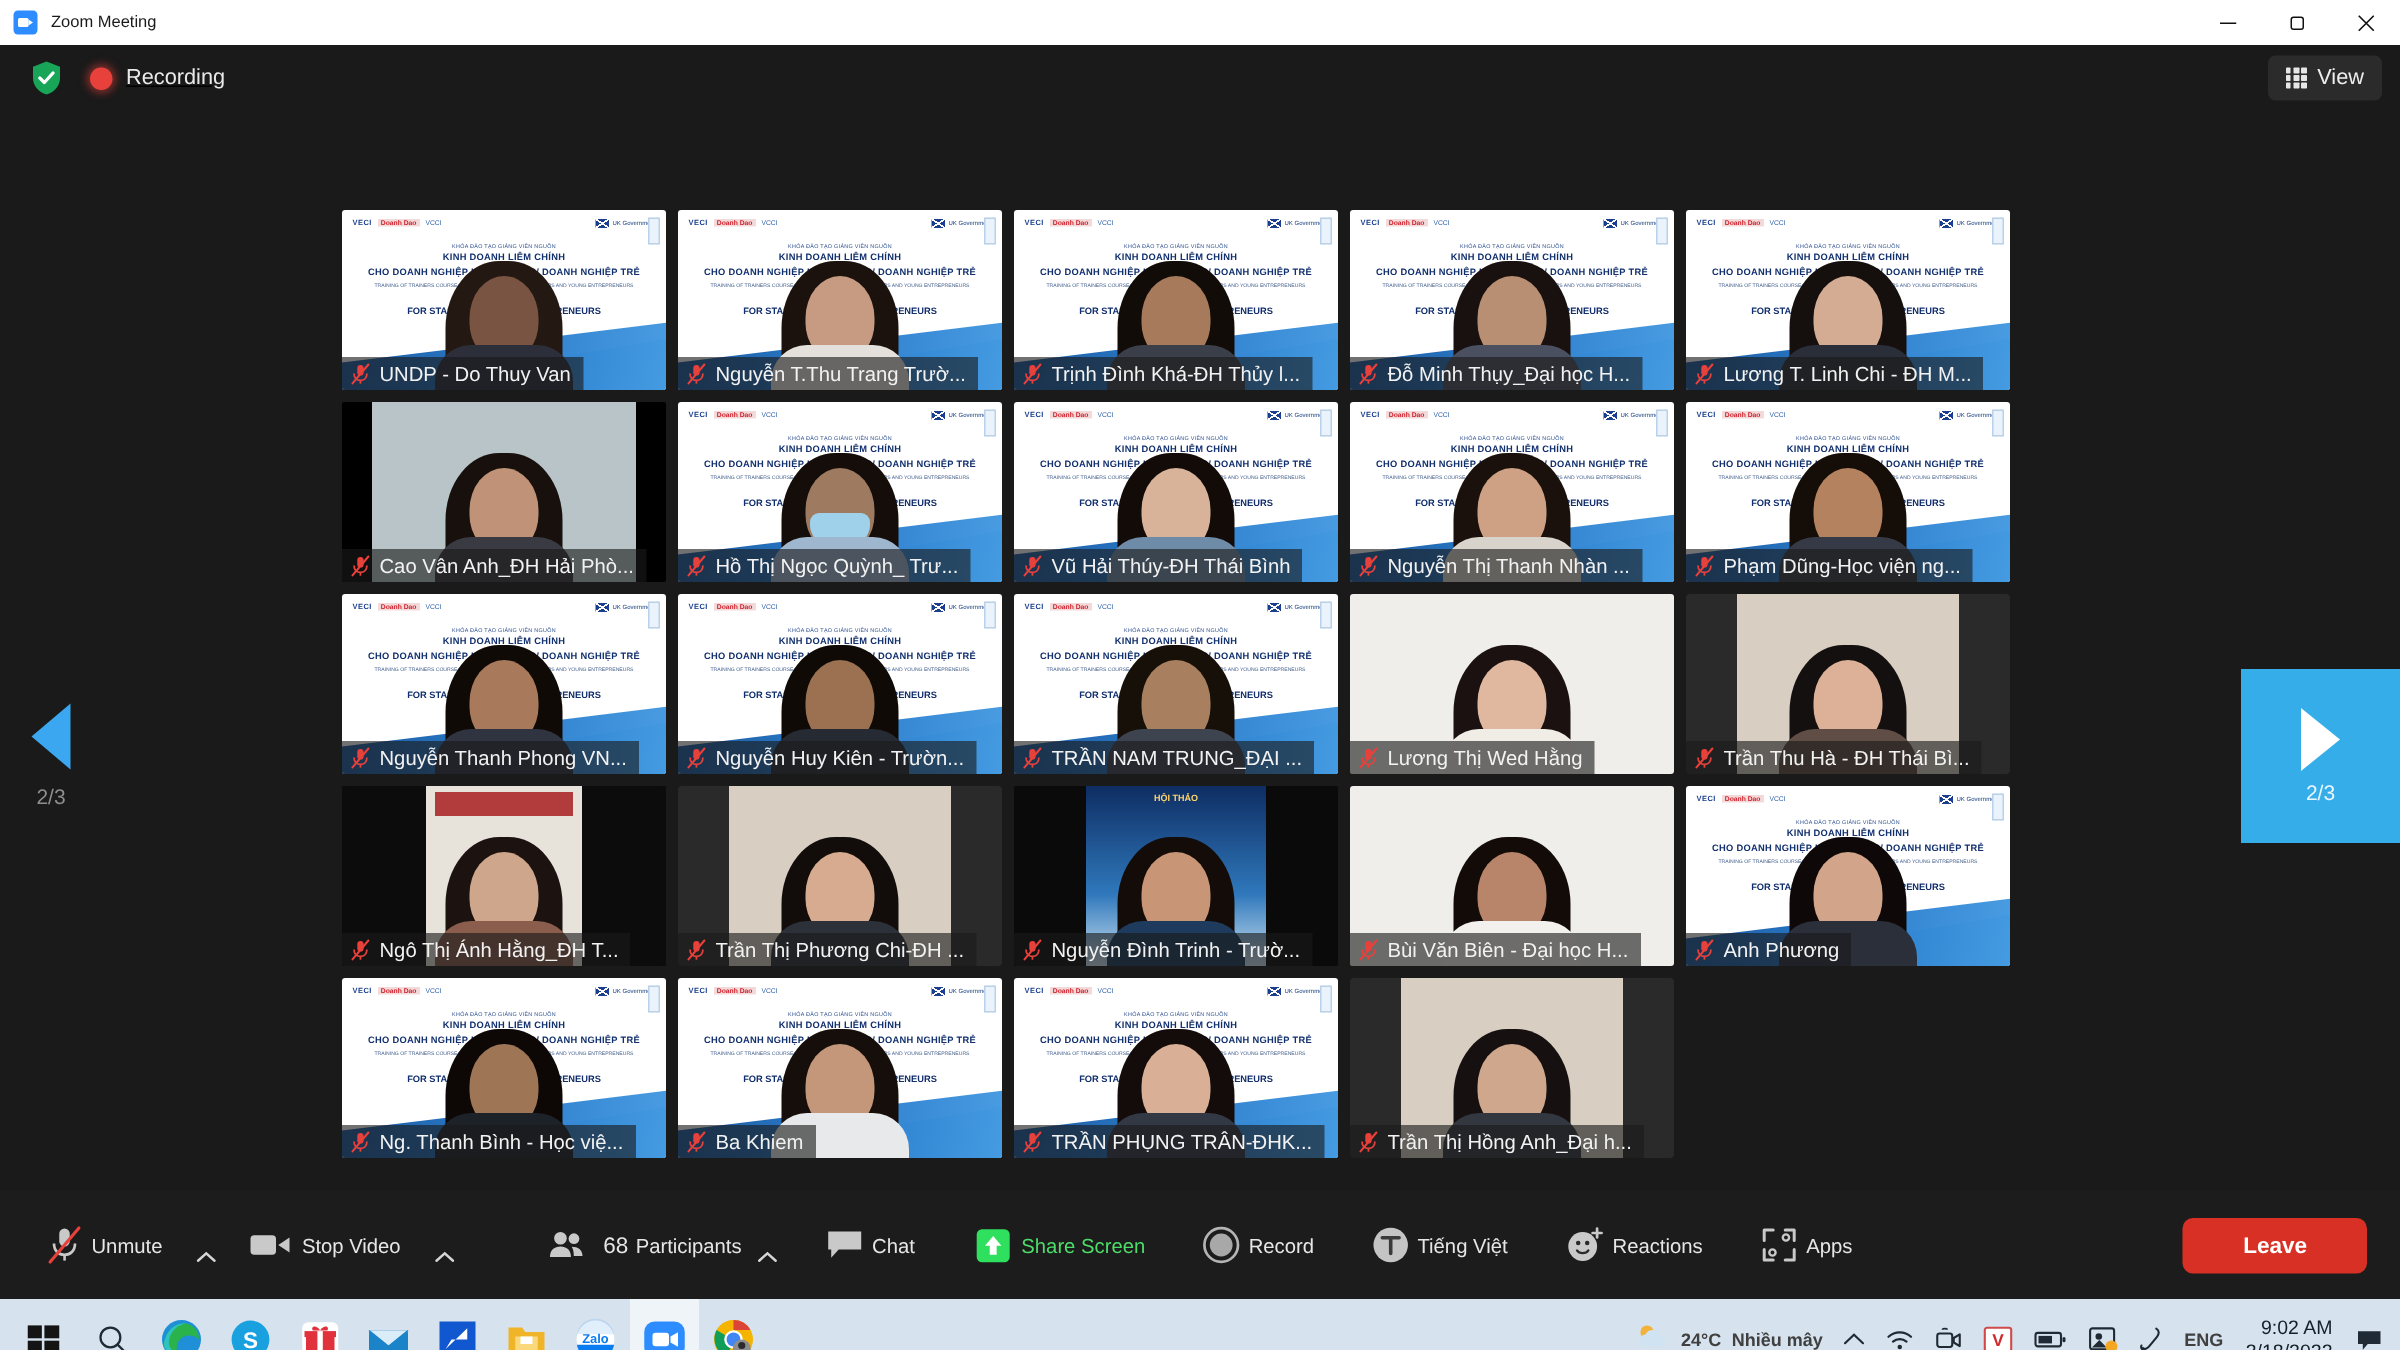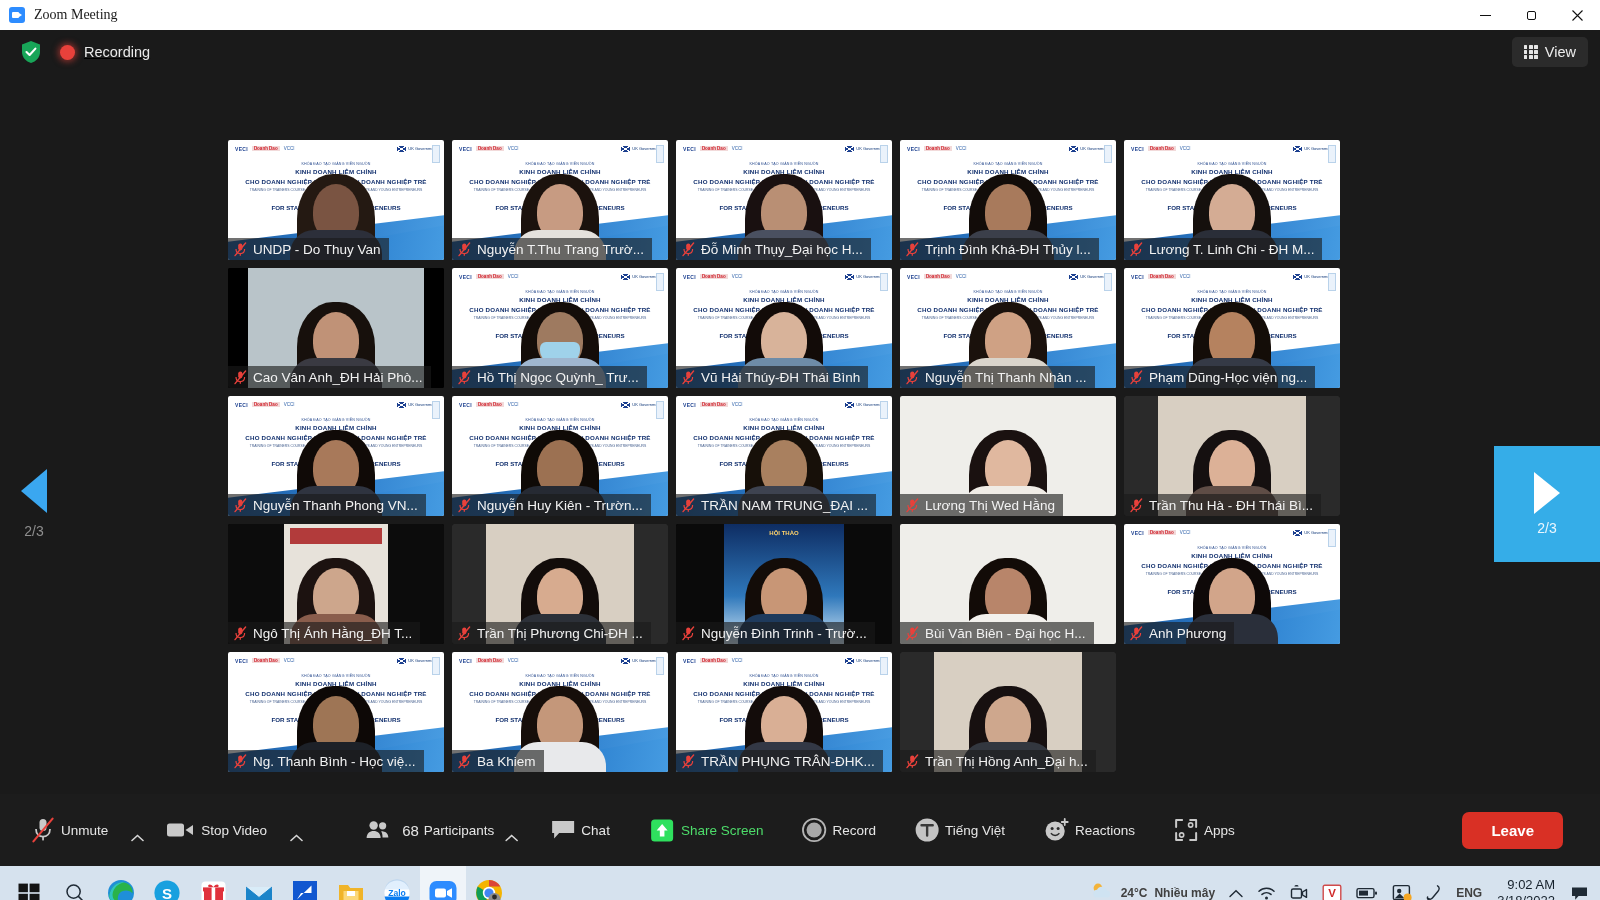--- a/index.html
+++ b/index.html
@@ -20,21 +20,21 @@
   }
   .tb-icon::after {
     content: ""; position: absolute; left: 3px; top: 5px;
     width: 7px; height: 6px; background: #fff; border-radius: 1px;
   }
   .tb-icon::before {
     content: ""; position: absolute; left: 10px; top: 6px;
     width: 0; height: 0; border-top: 2px solid transparent;
     border-bottom: 2px solid transparent; border-left: 3px solid #fff;
   }
-  .tb-title { font-size: 14px; color: #1a1a1a; font-family: Liberation Serif, serif; }
+  .tb-title { font-size: 11px; color: #1a1a1a; }
   .tb-controls { position: absolute; right: 0; top: 0; height: 30px; display: flex; }
   .tb-btn {
     width: 46px; height: 30px; display: flex; align-items: center;
     justify-content: center; color: #111;
   }
   .tb-btn svg { display: block; }
 
   
   .topbar {
     height: 44px; background: #1a1a1a; display: flex; align-items: center;
@@ -185,22 +185,22 @@
     width: 18px; height: 28px; display: flex; align-items: flex-end;
     justify-content: center; cursor: pointer; padding-bottom: 6px;
   }
   .caret svg { display: block; }
   .left-group { display: flex; align-items: flex-end; margin-left: 22px; gap: 12px; }
   .center-group {
     position: absolute; left: 50%; transform: translateX(-50%);
     display: flex; align-items: flex-end; gap: 22px;
   }
   .leave-btn {
-    position: absolute; right: 37px; background: #d93025; color: #fff;
-    font-size: 15px; font-weight: bold; padding: 10px 29px; border-radius: 7px;
+    position: absolute; right: 22px; background: #d93025; color: #fff;
+    font-size: 15px; font-weight: bold; padding: 10px 40px; border-radius: 7px;
     cursor: pointer; border: none;
   }
   .share-label { color: #4ddc6a !important; }
 
   
   .taskbar {
     height: 54px; background: #d6e2ee; display: flex; align-items: center;
     position: relative;
   }
   .tasks { display: flex; align-items: center; gap: 0; margin-left: 6px; }
@@ -376,75 +376,75 @@
         <div class="ln2">CHO DOANH NGHIỆP KHỞI NGHIỆP/ DOANH NGHIỆP TRẺ</div>
         <div class="ln3">TRAINING OF TRAINERS COURSE: BUSINESS INTEGRITY FOR STARTUPS AND YOUNG ENTREPRENEURS</div>
         <div class="ln4">BUSINESS INTEGRITY</div>
         <div class="ln5">FOR STARTUPS/YOUNG ENTREPRENEURS</div>
         <div class="ln6">Ngày 18 tháng 3 năm 2022</div>
       </div>
       <div class="sidebar-r"></div>
       <div class="wave2"></div>
       <div class="wave"></div>
     </div>
+    <div class="person" style="width:78px;height:86px;background:#120c09;">
+      <div style="position:absolute;left:50%;top:10px;transform:translateX(-50%);
+        width:46px;height:56px;border-radius:50% 50% 44% 44%;background:#a87a5c;"></div>
+
+      <div style="position:absolute;left:50%;bottom:0;transform:translateX(-50%);
+        width:92px;height:30px;border-radius:24px 24px 0 0;background:#3b3f4a;"></div>
+    </div>
+        <div class="namebar">
+
+  <svg class="micoff" viewBox="0 0 13 15">
+    <rect x="4.2" y="1.4" width="4.2" height="7" rx="2.1" fill="#e8413b"></rect>
+    <path d="M2 7 C2 10 3.9 11.6 6.3 11.6 C8.7 11.6 10.6 10 10.6 7" stroke="#e8413b" stroke-width="1.2" fill="none"></path>
+    <rect x="5.7" y="11.4" width="1.2" height="2.4" fill="#e8413b"></rect>
+    <path d="M1 13.6 L11.6 1" stroke="#e8413b" stroke-width="1.4" stroke-linecap="round"></path>
+  </svg>
+        <span class="nm">Trịnh Đình Khá-ĐH Thủy l...</span>
+     </div>
+      </div>
+      <div class="tile">
+    <div class="slide">
+      <div class="hdr">
+        <span class="veci">VECI</span>
+        <span class="red">Doanh Dao</span>
+        <span class="vcci">VCCI</span>
+        <span class="uk"><span class="flag"></span>UK Government</span>
+      </div>
+      <div class="body">
+        <div class="ln0">KHÓA ĐÀO TẠO GIẢNG VIÊN NGUỒN</div>
+        <div class="ln1">KINH DOANH LIÊM CHÍNH</div>
+        <div class="ln2">CHO DOANH NGHIỆP KHỞI NGHIỆP/ DOANH NGHIỆP TRẺ</div>
+        <div class="ln3">TRAINING OF TRAINERS COURSE: BUSINESS INTEGRITY FOR STARTUPS AND YOUNG ENTREPRENEURS</div>
+        <div class="ln4">BUSINESS INTEGRITY</div>
+        <div class="ln5">FOR STARTUPS/YOUNG ENTREPRENEURS</div>
+        <div class="ln6">Ngày 18 tháng 3 năm 2022</div>
+      </div>
+      <div class="sidebar-r"></div>
+      <div class="wave2"></div>
+      <div class="wave"></div>
+    </div>
     <div class="person" style="width:78px;height:86px;background:#191010;">
       <div style="position:absolute;left:50%;top:10px;transform:translateX(-50%);
         width:46px;height:56px;border-radius:50% 50% 44% 44%;background:#b98f74;"></div>
 
       <div style="position:absolute;left:50%;bottom:0;transform:translateX(-50%);
         width:92px;height:30px;border-radius:24px 24px 0 0;background:#4a5060;"></div>
     </div>
         <div class="namebar">
 
   <svg class="micoff" viewBox="0 0 13 15">
     <rect x="4.2" y="1.4" width="4.2" height="7" rx="2.1" fill="#e8413b"></rect>
     <path d="M2 7 C2 10 3.9 11.6 6.3 11.6 C8.7 11.6 10.6 10 10.6 7" stroke="#e8413b" stroke-width="1.2" fill="none"></path>
     <rect x="5.7" y="11.4" width="1.2" height="2.4" fill="#e8413b"></rect>
     <path d="M1 13.6 L11.6 1" stroke="#e8413b" stroke-width="1.4" stroke-linecap="round"></path>
   </svg>
         <span class="nm">Đỗ Minh Thụy_Đại học H...</span>
-     </div>
-      </div>
-      <div class="tile">
-    <div class="slide">
-      <div class="hdr">
-        <span class="veci">VECI</span>
-        <span class="red">Doanh Dao</span>
-        <span class="vcci">VCCI</span>
-        <span class="uk"><span class="flag"></span>UK Government</span>
-      </div>
-      <div class="body">
-        <div class="ln0">KHÓA ĐÀO TẠO GIẢNG VIÊN NGUỒN</div>
-        <div class="ln1">KINH DOANH LIÊM CHÍNH</div>
-        <div class="ln2">CHO DOANH NGHIỆP KHỞI NGHIỆP/ DOANH NGHIỆP TRẺ</div>
-        <div class="ln3">TRAINING OF TRAINERS COURSE: BUSINESS INTEGRITY FOR STARTUPS AND YOUNG ENTREPRENEURS</div>
-        <div class="ln4">BUSINESS INTEGRITY</div>
-        <div class="ln5">FOR STARTUPS/YOUNG ENTREPRENEURS</div>
-        <div class="ln6">Ngày 18 tháng 3 năm 2022</div>
-      </div>
-      <div class="sidebar-r"></div>
-      <div class="wave2"></div>
-      <div class="wave"></div>
-    </div>
-    <div class="person" style="width:78px;height:86px;background:#120c09;">
-      <div style="position:absolute;left:50%;top:10px;transform:translateX(-50%);
-        width:46px;height:56px;border-radius:50% 50% 44% 44%;background:#a87a5c;"></div>
-
-      <div style="position:absolute;left:50%;bottom:0;transform:translateX(-50%);
-        width:92px;height:30px;border-radius:24px 24px 0 0;background:#3b3f4a;"></div>
-    </div>
-        <div class="namebar">
-
-  <svg class="micoff" viewBox="0 0 13 15">
-    <rect x="4.2" y="1.4" width="4.2" height="7" rx="2.1" fill="#e8413b"></rect>
-    <path d="M2 7 C2 10 3.9 11.6 6.3 11.6 C8.7 11.6 10.6 10 10.6 7" stroke="#e8413b" stroke-width="1.2" fill="none"></path>
-    <rect x="5.7" y="11.4" width="1.2" height="2.4" fill="#e8413b"></rect>
-    <path d="M1 13.6 L11.6 1" stroke="#e8413b" stroke-width="1.4" stroke-linecap="round"></path>
-  </svg>
-        <span class="nm">Trịnh Đình Khá-ĐH Thủy l...</span>
      </div>
       </div>
       <div class="tile">
     <div class="slide">
       <div class="hdr">
         <span class="veci">VECI</span>
         <span class="red">Doanh Dao</span>
         <span class="vcci">VCCI</span>
         <span class="uk"><span class="flag"></span>UK Government</span>
       </div>

